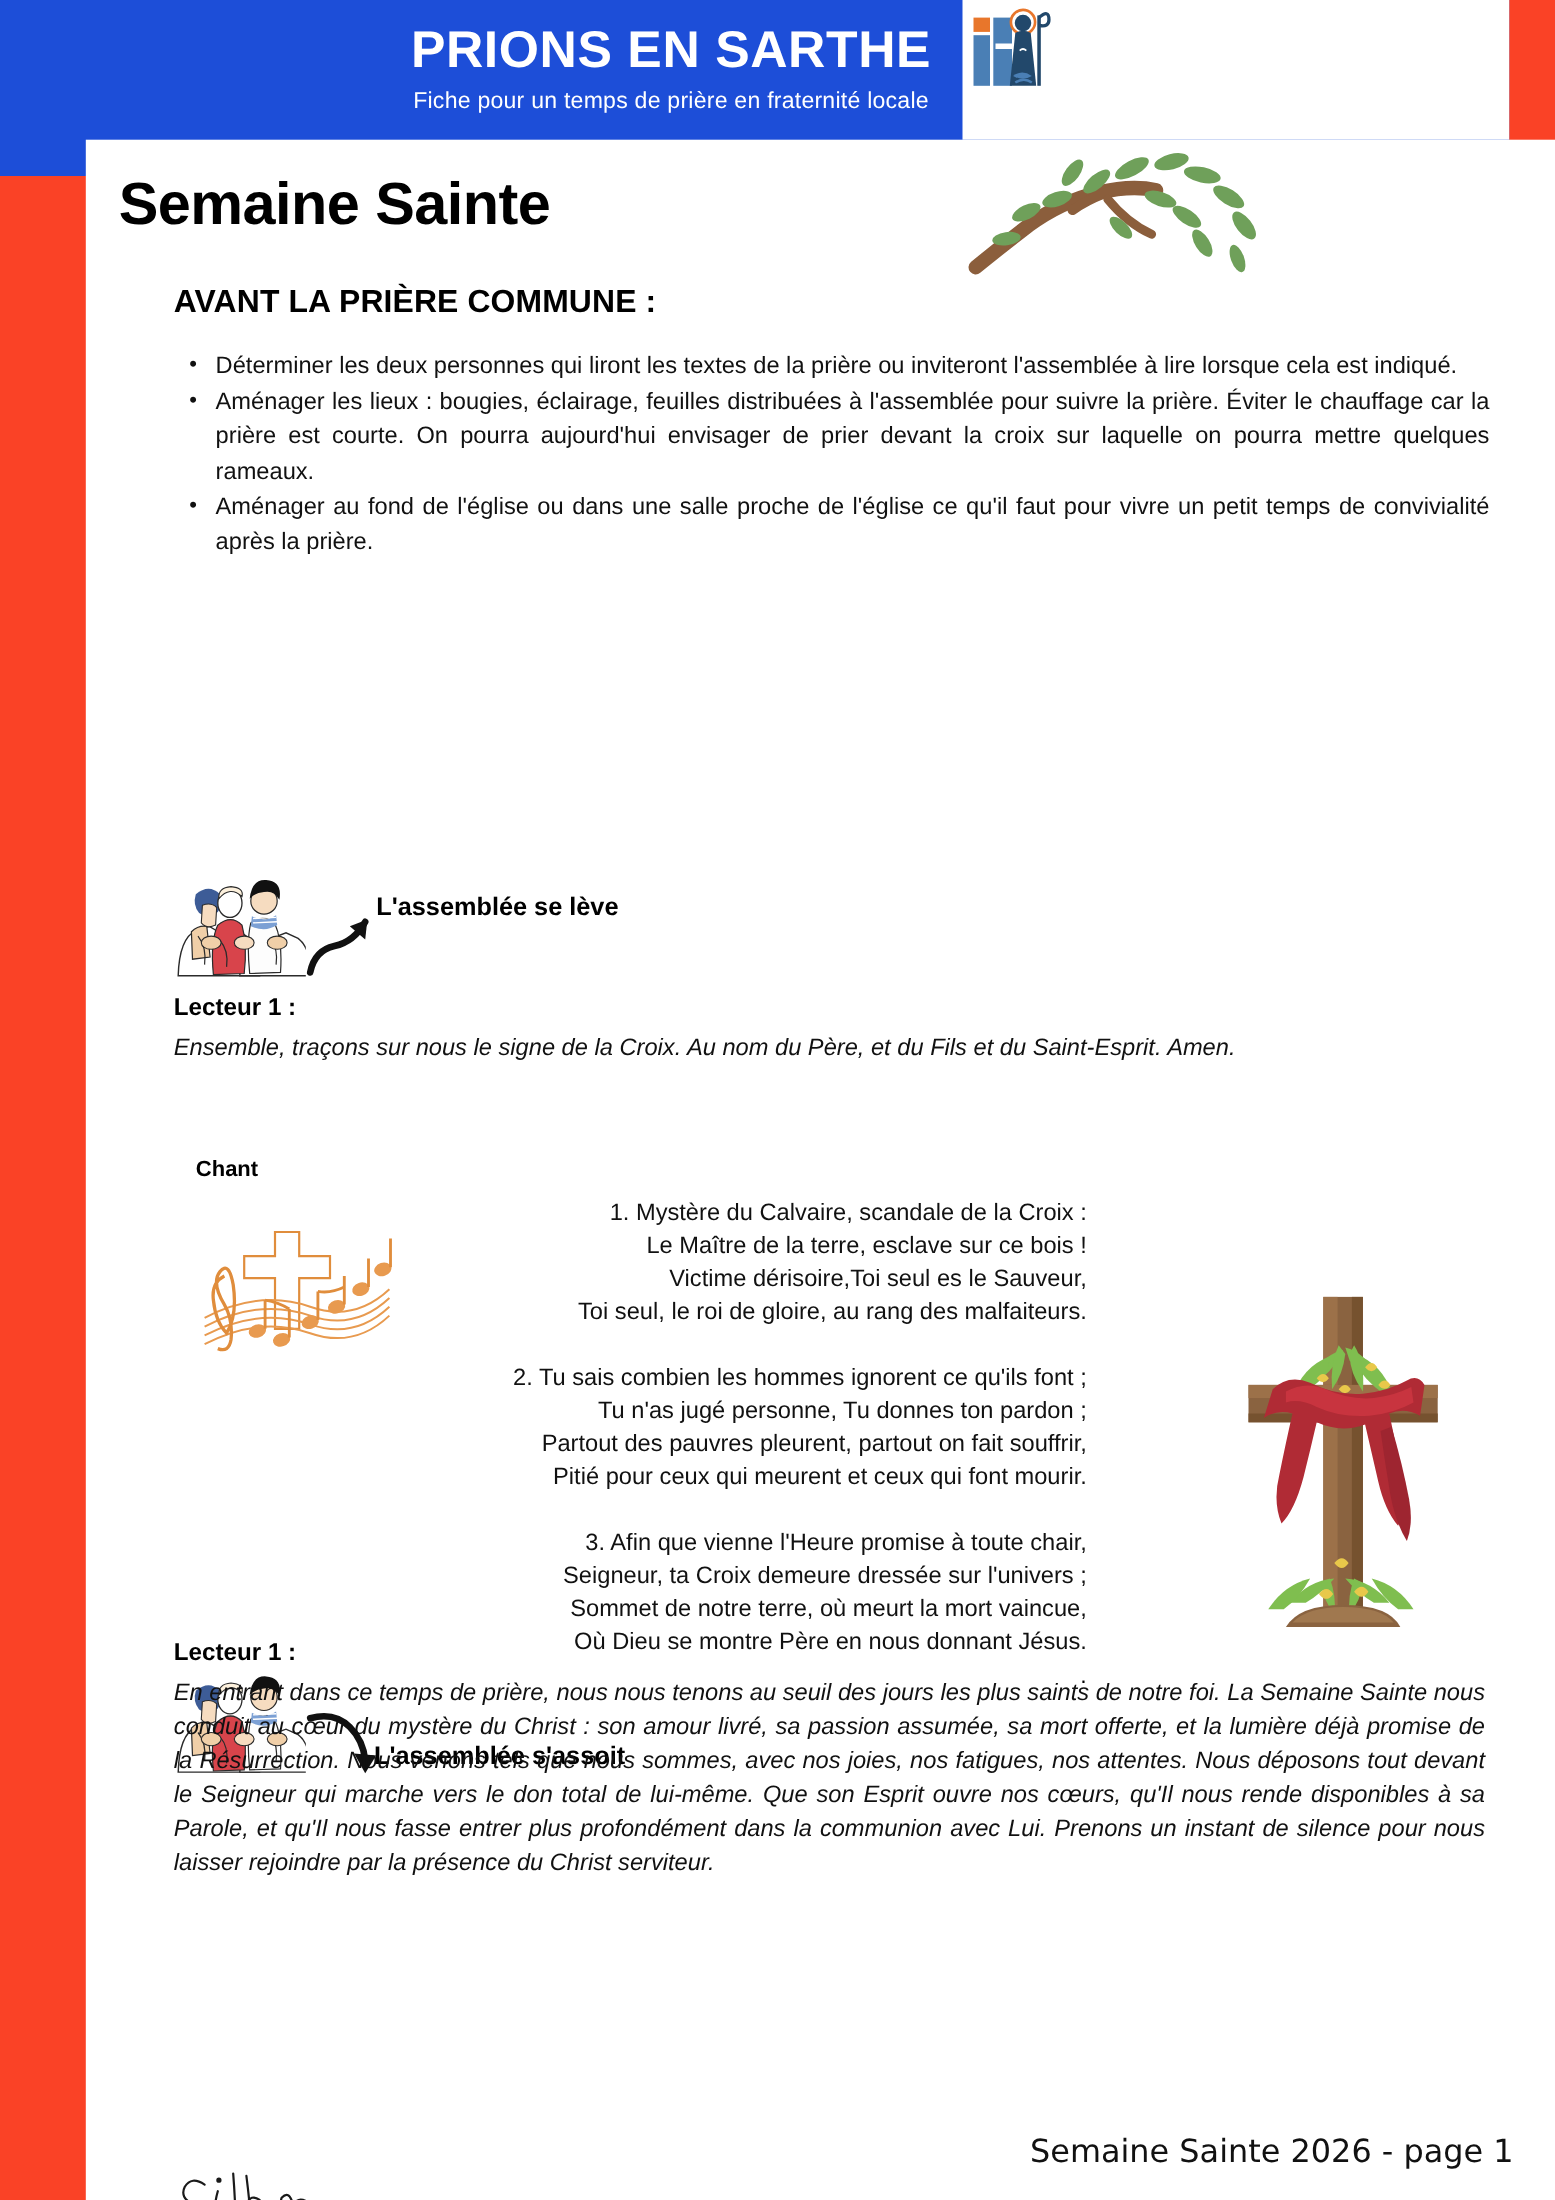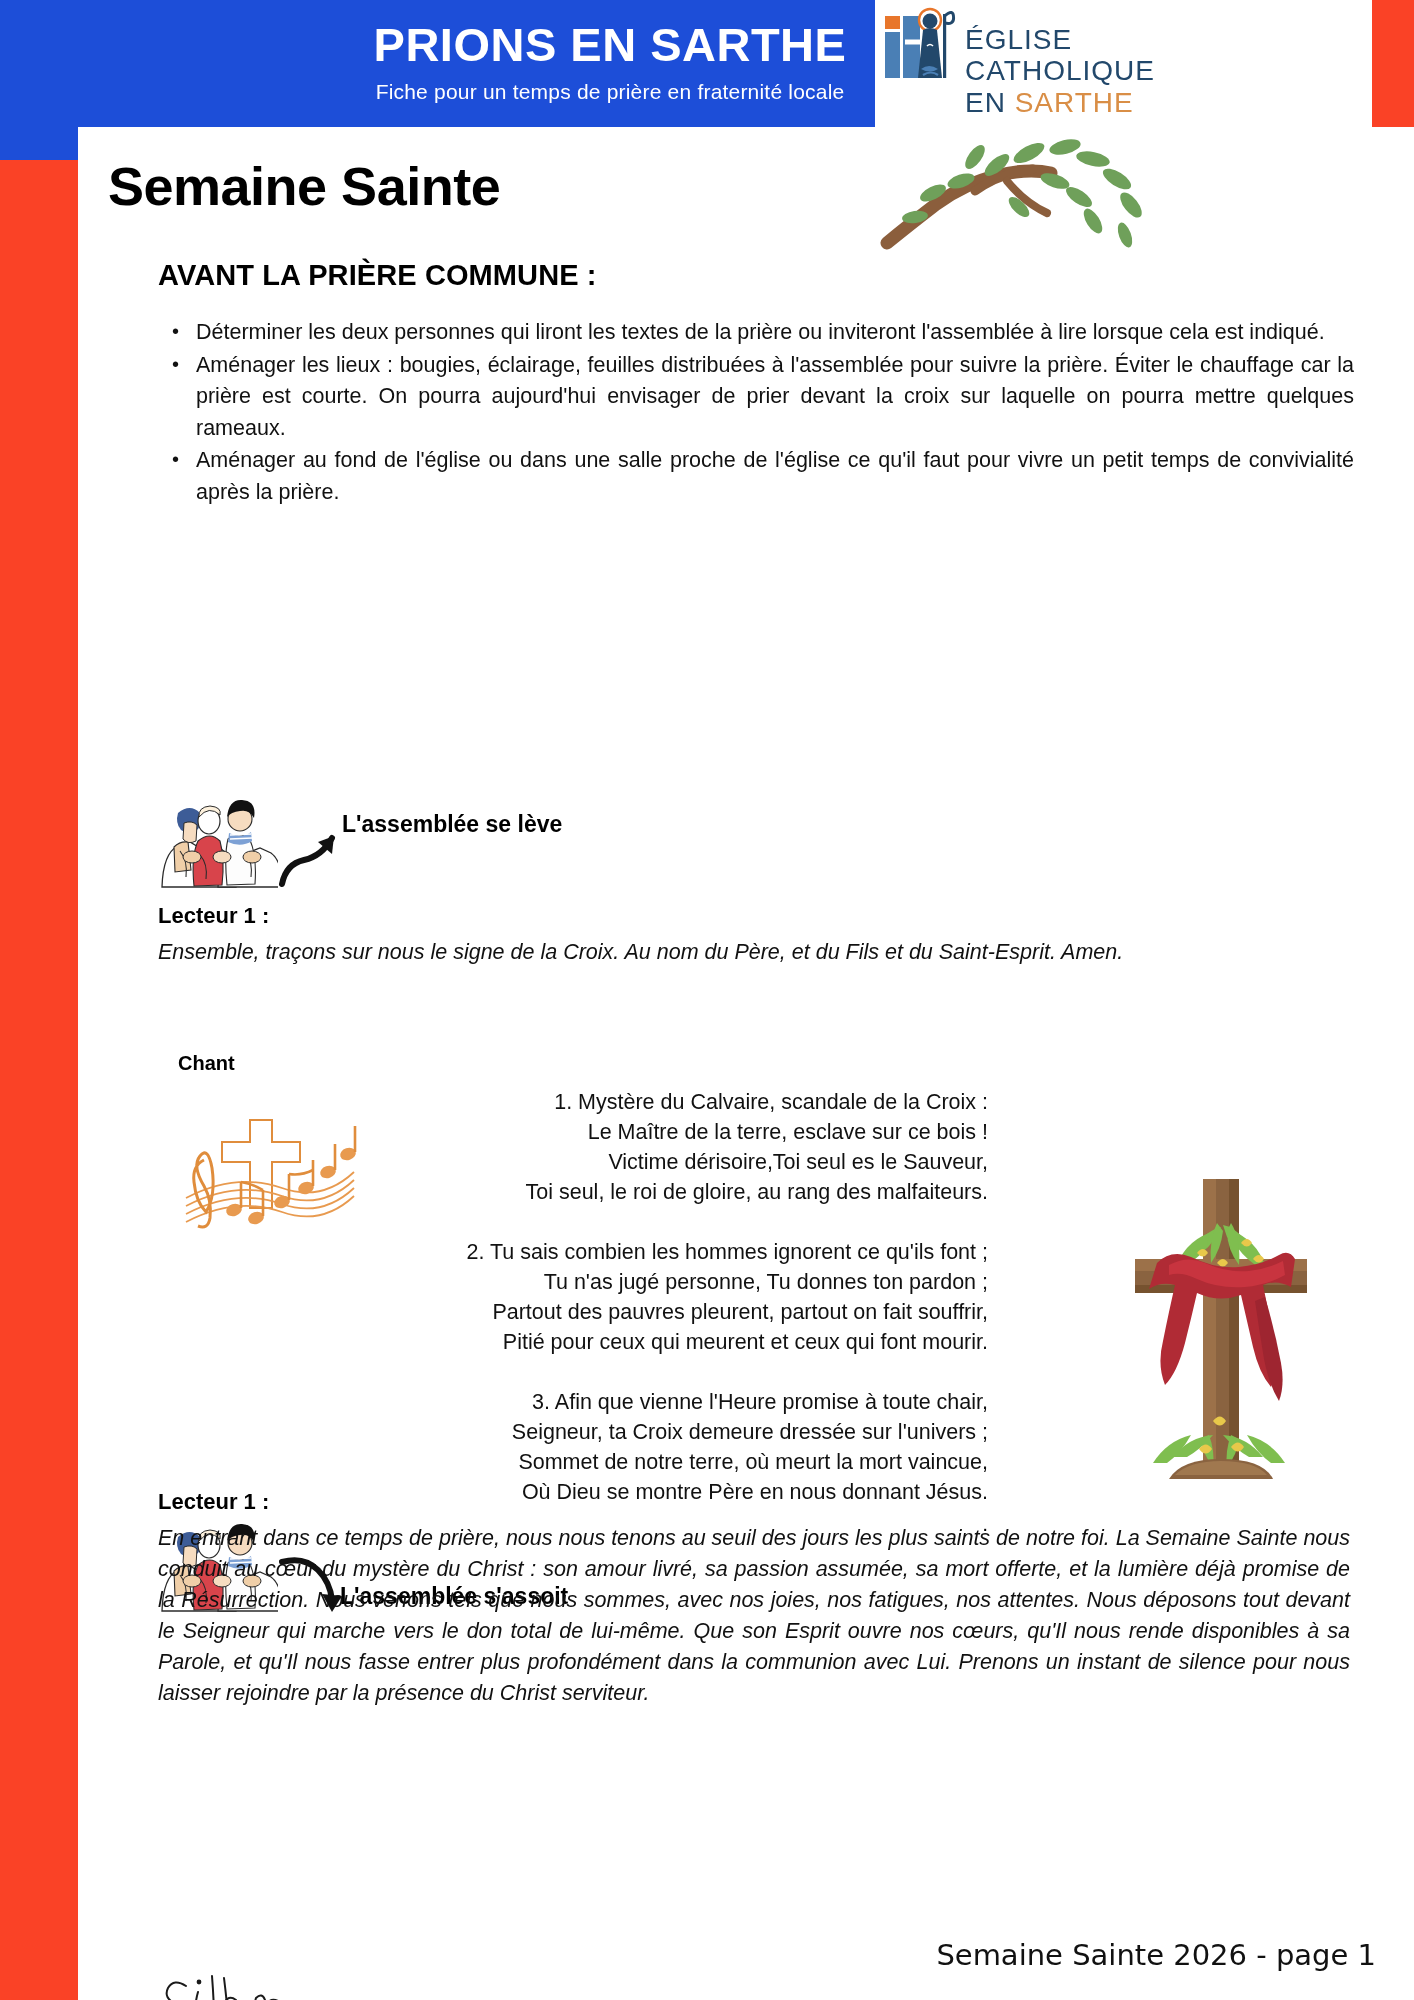--- a/index.html
+++ b/index.html
@@ -266,28 +266,20 @@
           <path d="M22 36 h20" stroke="#ffffff" stroke-width="5" fill="none"></path>
           <circle cx="47" cy="14" r="11" fill="none" stroke="#E8762B" stroke-width="2.4"></circle>
           <circle cx="47" cy="15" r="7.5" fill="#22486B"></circle>
           <path d="M40 24 q7 -4 14 0 l5 48 h-24 z" fill="#22486B"></path>
           <path d="M44 40 q3 -3 6 0" stroke="#ffffff" stroke-width="1.6" fill="none"></path>
           <rect x="60" y="8" width="3.2" height="64" fill="#22486B"></rect>
           <path d="M61.6 10 q9 -8 9 2 q0 7 -9 5" fill="none" stroke="#22486B" stroke-width="3"></path>
           <path d="M38 63 q8 -6 17 0 q-8 5 -17 0 z" fill="#4A7FB5"></path>
           <path d="M40 69 q8 -5 15 0" stroke="#4A7FB5" stroke-width="2.2" fill="none"></path>
         </svg>
-        <div class="logo-text">
-          <div class="logo-l1">ÉGLISE</div>
-          <div class="logo-l2">CATHOLIQUE</div>
-          <div class="logo-l3">
-            <span class="en">EN</span>
-            <span class="sarthe">SARTHE</span>
-          </div>
-        </div>
       </div>
     </div>
   </div>
 
   <div class="sheet">
 
     <div class="doc-title">Semaine Sainte</div>
 
     <svg class="branch-art" viewBox="0 0 290 130">
       <path d="M8 108 q22 -18 48 -38 q30 -22 64 -30 q30 -7 52 -2" stroke="#8B5E3C" stroke-width="13" fill="none" stroke-linecap="round"></path>

